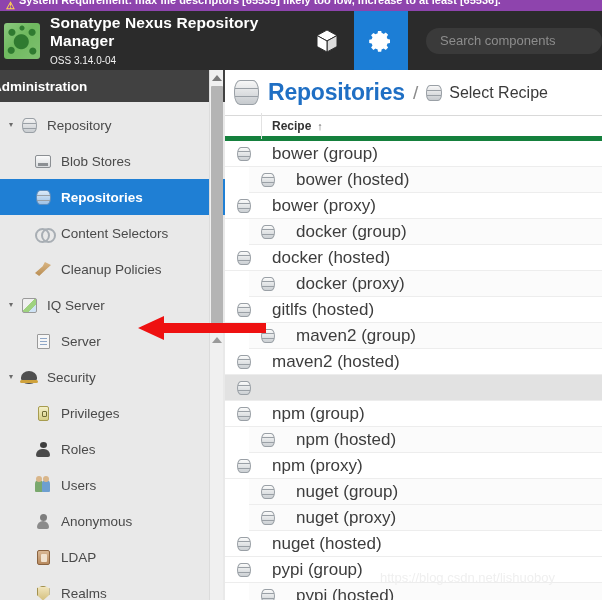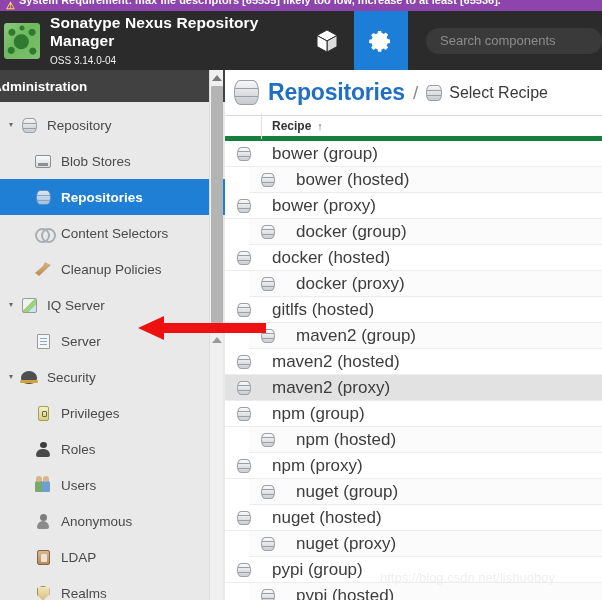--- a/index.html
+++ b/index.html
@@ -527,21 +527,20 @@
           <div class="trow">
             <div class="td-ico">
               <span class="row-db"></span>
             </div>
             <div class="td-recipe">maven2 (hosted)</div>
           </div>
           <div class="trow hl">
             <div class="td-ico">
               <span class="row-db"></span>
             </div>
-            <div class="td-recipe">maven2 (proxy)</div>
           </div>
           <div class="trow">
             <div class="td-ico">
               <span class="row-db"></span>
             </div>
             <div class="td-recipe">npm (group)</div>
           </div>
           <div class="trow alt">
             <div class="td-ico">
               <span class="row-db"></span>
@@ -553,31 +552,31 @@
               <span class="row-db"></span>
             </div>
             <div class="td-recipe">npm (proxy)</div>
           </div>
           <div class="trow alt">
             <div class="td-ico">
               <span class="row-db"></span>
             </div>
             <div class="td-recipe">nuget (group)</div>
           </div>
+          <div class="trow alt">
+            <div class="td-ico">
+              <span class="row-db"></span>
+            </div>
+            <div class="td-recipe">nuget (proxy)</div>
+          </div>
           <div class="trow">
             <div class="td-ico">
               <span class="row-db"></span>
             </div>
             <div class="td-recipe">nuget (hosted)</div>
-          </div>
-          <div class="trow alt">
-            <div class="td-ico">
-              <span class="row-db"></span>
-            </div>
-            <div class="td-recipe">nuget (proxy)</div>
           </div>
           <div class="trow">
             <div class="td-ico">
               <span class="row-db"></span>
             </div>
             <div class="td-recipe">pypi (group)</div>
           </div>
           <div class="trow alt">
             <div class="td-ico">
               <span class="row-db"></span>

